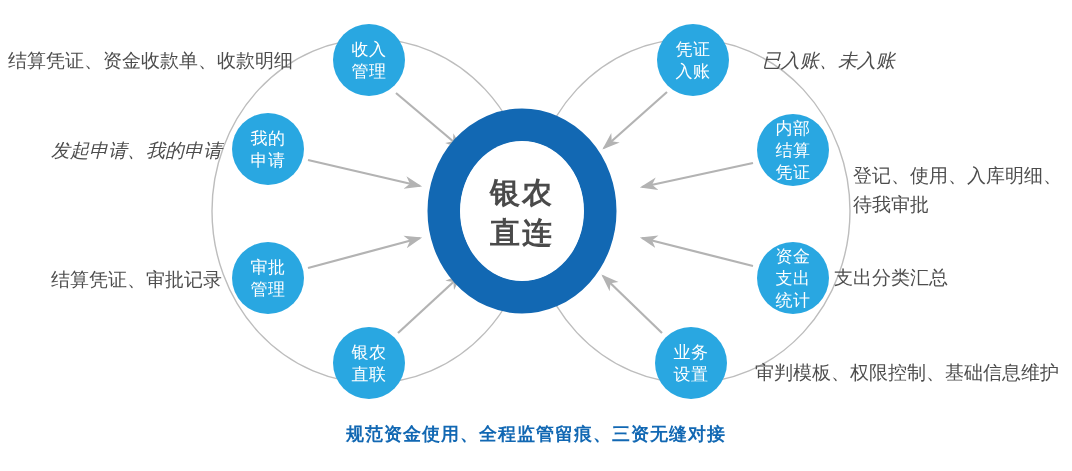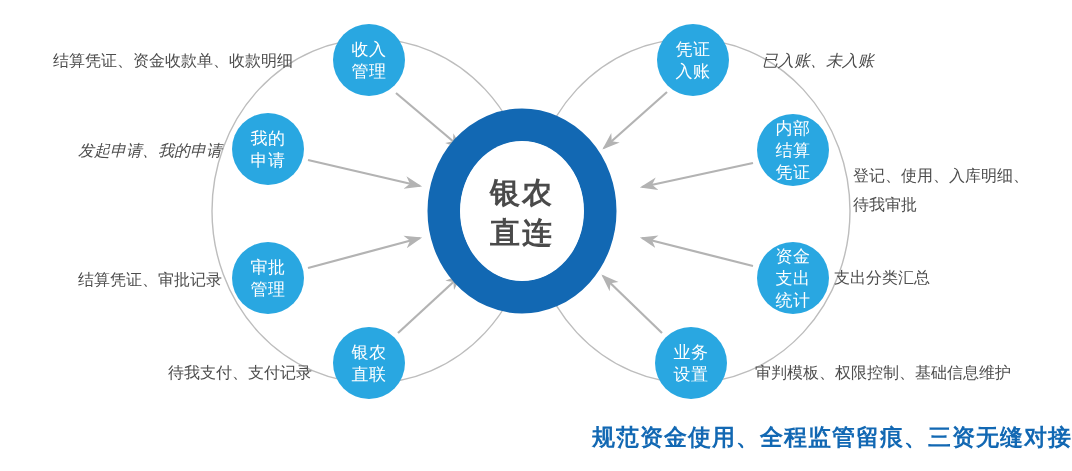--- a/index.html
+++ b/index.html
@@ -37,35 +37,35 @@
     font-family: "Liberation Sans", "DejaVu Sans", sans-serif;
     font-size: 30px;
     font-weight: bold;
     fill: #4a4a4a;
     text-anchor: middle;
     letter-spacing: 2px;
   }
   .desc-text {
     position: absolute;
     font-family: "Liberation Sans", "DejaVu Sans", sans-serif;
-    font-size: 16px;
+    font-size: 19px;
     color: #4d4d4d;
     line-height: 29px;
     white-space: nowrap;
   }
   .desc-right { text-align: left; }
   .desc-left  { text-align: right; }
   #caption {
     position: absolute;
     left: 0;
     top: 422px;
     width: 1072px;
-    text-align: right;
+    text-align: center;
     font-family: "Liberation Sans", "DejaVu Sans", sans-serif;
-    font-size: 23px;
+    font-size: 18px;
     font-weight: bold;
     color: #1268b3;
     letter-spacing: 1px;
   }
 </style>
 </head>
 <body>
 
 <div id="stage">
 
@@ -157,23 +157,20 @@
   </div>
 
   <div class="desc-text desc-left" style="right:850px; top:136px;font-style:italic;">
     <div>发起申请、我的申请</div>
   </div>
 
   <div class="desc-text desc-left" style="right:850px; top:265px;">
     <div>结算凭证、审批记录</div>
   </div>
 
-  <div class="desc-text desc-left" style="right:760px; top:358px;">
-    <div>待我支付、支付记录</div>
-  </div>
 
   <div class="desc-text desc-right" style="left:762px; top:46px;font-style:italic;">
     <div>已入账、未入账</div>
   </div>
 
   <div class="desc-text desc-right" style="left:853px; top:121px;margin-top:40px;">
     <div>登记、使用、入库明细、</div>
     <div>待我审批</div>
   </div>
 

